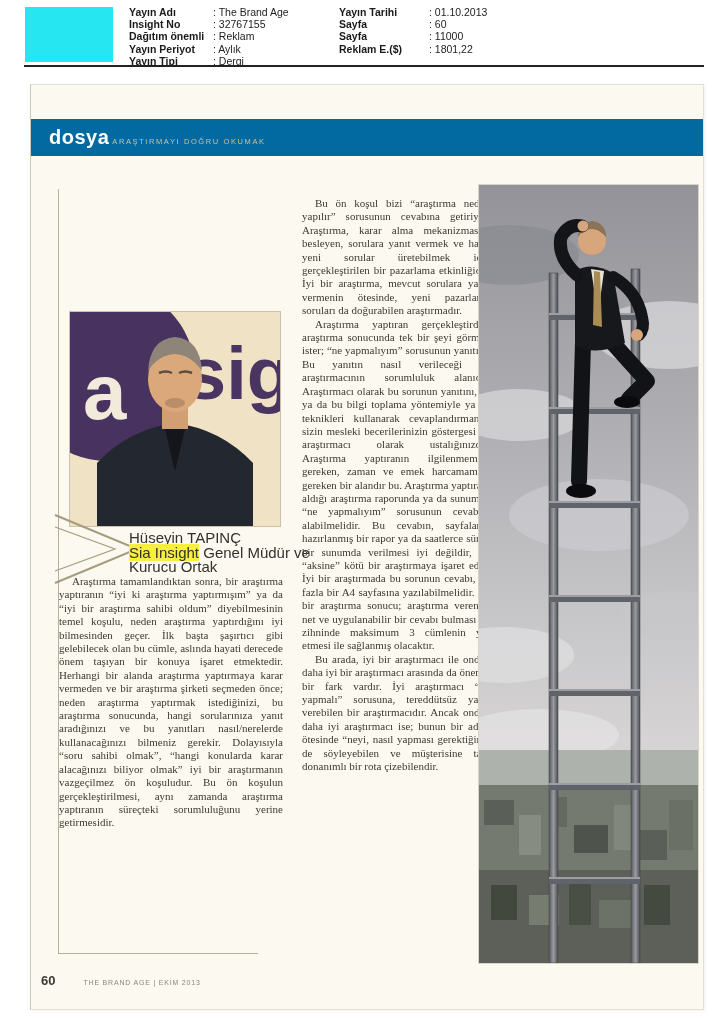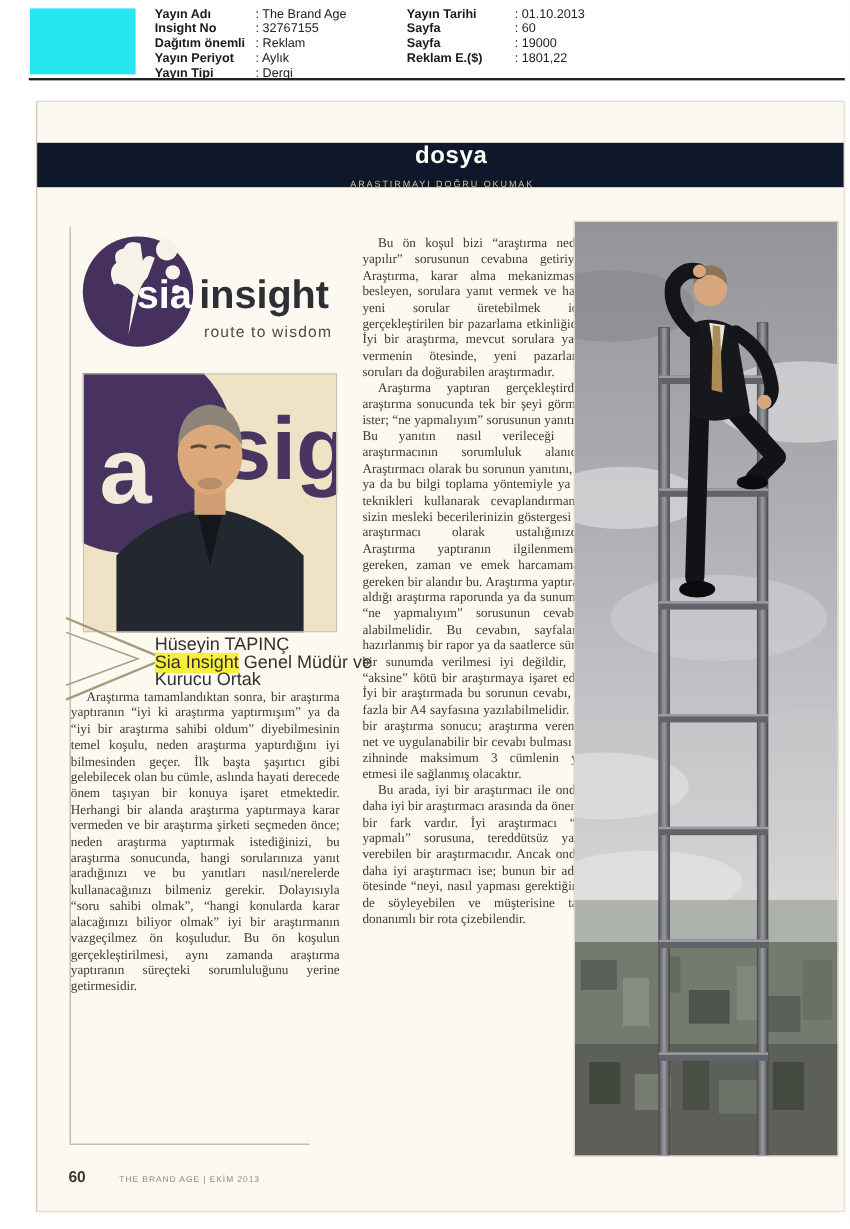--- a/index.html
+++ b/index.html
@@ -41,21 +41,21 @@
   .caption .hl{background:#f7ee3f;}
 
   p.body{font-family:"Liberation Serif","DejaVu Serif",serif;font-size:11px;line-height:13.4px;
     text-align:justify;color:#3c3a33;margin:0;text-indent:13px;}
   .left-text{position:absolute;left:28px;top:490px;width:224px;}
   .col-mid{position:absolute;left:271px;top:112px;width:188px;}
 
   .ladder-photo{position:absolute;left:448px;top:100px;width:219px;height:778px;
     outline:1px solid #d8d5c6;}
 
-  .page-footer{position:absolute;left:26px;top:888px;display:flex;align-items:baseline;}
+  .page-footer{position:absolute;left:10px;top:888px;display:flex;align-items:baseline;}
   .pagenum{font-weight:bold;font-size:13px;color:#3a3a35;}
   .mag{font-size:7px;color:#8b887b;letter-spacing:.8px;margin-left:28px;}
 </style>
 </head>
 <body>
 
 <div id="app">
 
   <div class="cyan-box" style="background: rgb(37, 230, 241);"></div>
 
@@ -86,56 +86,41 @@
     <div class="row">
       <span class="lbl">Yayın Tarihi</span>
       <span class="val">: 01.10.2013</span>
     </div>
     <div class="row">
       <span class="lbl">Sayfa</span>
       <span class="val">: 60</span>
     </div>
     <div class="row">
       <span class="lbl">Sayfa</span>
-      <span class="val">: 19000</span>
+      <span class="val">: 11000</span>
     </div>
     <div class="row">
       <span class="lbl">Reklam E.($)</span>
       <span class="val">: 1801,22</span>
     </div>
   </div>
 
 
   <div class="header-line"></div>
 
   <div class="page">
 
-    <div class="dosya-band" style="background: #0f172a; flex-direction: column;">
+    <div class="dosya-band" style="background: #0369a1;">
       <span class="dosya-label">dosya</span>
       <span class="dosya-title">ARAŞTIRMAYI DOĞRU OKUMAK</span>
     </div>
 
     <div class="left-frame-v"></div>
     <div class="left-frame-b"></div>
 
-    <div class="sia-logo">
-      <svg width="212" height="114" viewBox="0 0 212 114">
-        <g>
-          <circle cx="48" cy="52" r="46" fill="#46315e"></circle>
-          <path d="M 40 88 L 44 54 Q 36 44 28 46 Q 22 34 30 28 Q 26 18 36 16 Q 40 8 50 12 L 52 26 Q 56 20 62 24 L 56 40 Q 50 46 48 56 Z" fill="#f5f2e8"></path>
-          <path d="M 30 46 Q 38 48 44 56" stroke="#46315e" stroke-width="2" fill="none"></path>
-          <circle cx="72" cy="17" r="9" fill="#f5f2e8"></circle>
-          <circle cx="77" cy="36" r="6" fill="#f5f2e8"></circle>
-          <circle cx="80" cy="50" r="3.5" fill="#f5f2e8"></circle>
-        </g>
-        <text x="47" y="66" font-family="Liberation Sans, sans-serif" font-size="33" font-weight="bold" fill="#ffffff">sia</text>
-        <text x="99" y="66" font-family="Liberation Sans, sans-serif" font-size="33" font-weight="bold" fill="#2e2e36">insight</text>
-        <text x="103" y="90" font-family="Liberation Sans, sans-serif" font-size="13" fill="#4c4c48" letter-spacing="1">route to wisdom</text>
-      </svg>
-    </div>
 
     <div class="portrait">
       <svg width="212" height="216" viewBox="0 0 212 216">
         <rect width="212" height="216" fill="#f0e3c5"></rect>
         <circle cx="38" cy="62" r="88" fill="#48325f"></circle>
         <text x="14" y="108" font-family="Liberation Sans, sans-serif" font-size="78" font-weight="bold" fill="#f2eadb">a</text>
         <text x="116" y="88" font-family="Liberation Sans, sans-serif" font-size="74" font-weight="bold" fill="#4a3462">sig</text>
         <g>
           <path d="M 28 216 L 28 152 Q 60 118 106 112 Q 152 118 184 152 L 184 216 Z" fill="#23272f"></path>
           <path d="M 96 118 L 106 160 L 116 118 Z" fill="#14161c"></path>

